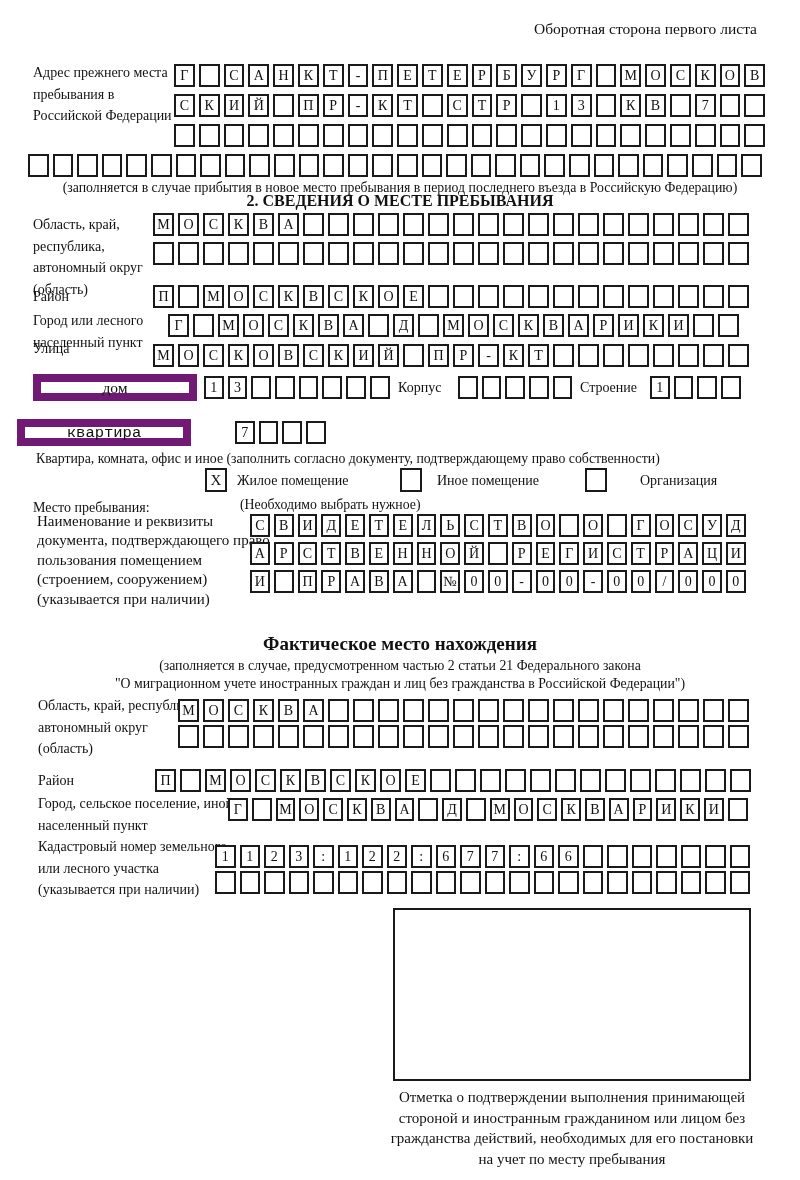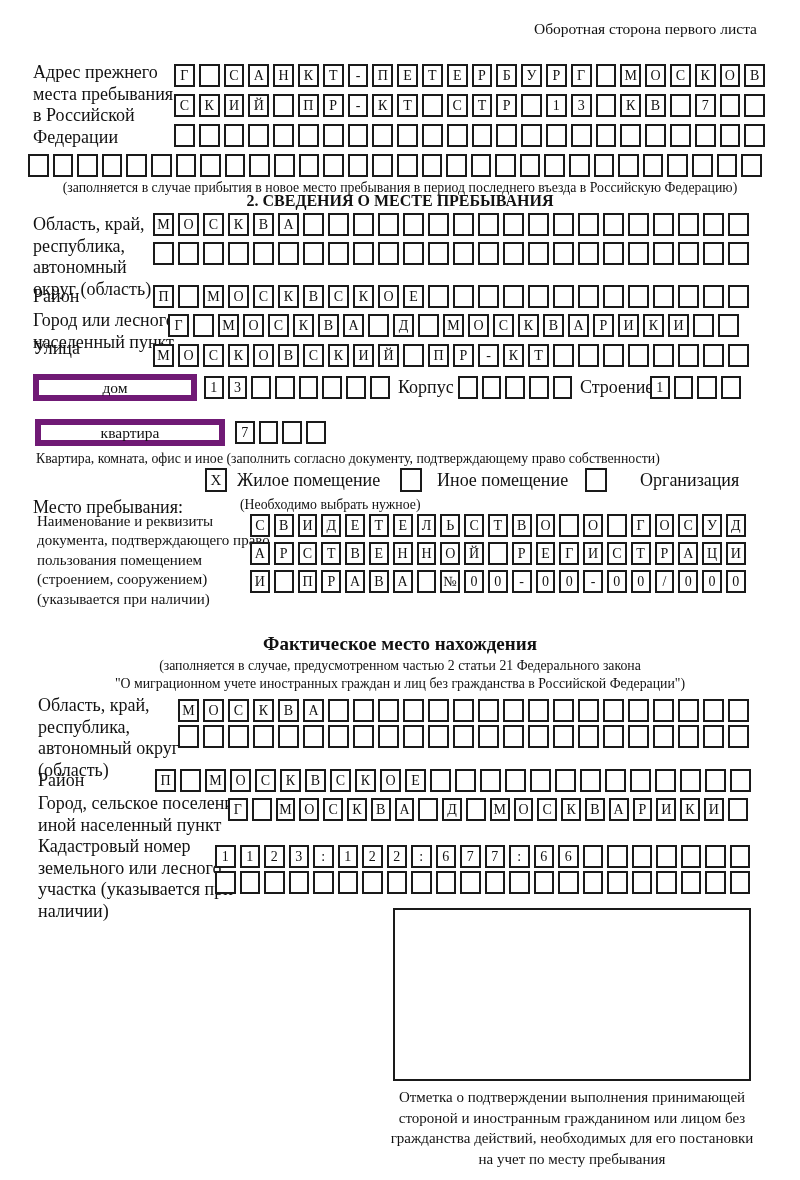--- a/index.html
+++ b/index.html
@@ -6,21 +6,21 @@
   .page{
     position:relative;
     width:800px;height:1180px;
     margin:0 auto;
     background:#ffffff;
     font-family:"Liberation Serif","DejaVu Serif",serif;
     color:#111;
     overflow:hidden;
   }
   .abs{position:absolute;}
-  .lbl{font-size:18px;line-height:21.5px;}
+  .lbl{font-size:14px;line-height:21.5px;}
   .note{font-size:13.8px;line-height:17px;}
   .center{left:0;width:100%;text-align:center;}
   .title{font-weight:bold;font-size:16px;}
   .title-sm{font-weight:bold;font-size:19px;}
   .corner{font-size:15.5px;}
 
   .row{position:absolute;display:flex;gap:4px;}
   .cell{
     flex:0 0 21px;height:23px;
     border:2px solid #1a1a1a;box-sizing:border-box;
@@ -28,21 +28,21 @@
     font-size:14px;line-height:1;background:#fff;
   }
   .r-top  .cell{flex-basis:20.8px;}
   .r-full .cell{flex-basis:20.6px;}
   .r-doc  .cell{flex-basis:19.8px;}
   .r-fact-city .cell{flex-basis:19.8px;}
   .r-cad  .cell{flex-basis:20.5px;}
   .r-house .cell{flex-basis:19.7px;}
 
   .labelbox{
-    position:absolute;border:6px solid #701a75;box-sizing:border-box;
+    position:absolute;border:8px solid #701a75;box-sizing:border-box;
     height:27px;display:flex;align-items:center;justify-content:center;
     font-size:15.5px;background:#fff;
   }
   .cbox{
     position:absolute;width:22px;height:24px;
     border:2px solid #1a1a1a;box-sizing:border-box;
     display:flex;align-items:center;justify-content:center;
     font-size:15px;background:#fff;
   }
   .bigbox{
@@ -328,21 +328,21 @@
       <span class="cell"></span>
     </div>
   <div class="abs lbl" style="left:580px;top:377px;">Строение</div>
   <div class="row r-house" style="left:650px;top:376px;">
       <span class="cell">1</span>
       <span class="cell"></span>
       <span class="cell"></span>
       <span class="cell"></span>
     </div>
 
-  <div class="labelbox" style="left:35px;top:419px;width:190px;">квартира</div>
+  <div class="labelbox" style="left:17px;top:419px;width:174px;font-family:Liberation Mono, monospace;">квартира</div>
   <div class="row r-house" style="left:235px;top:421px;">
       <span class="cell">7</span>
       <span class="cell"></span>
       <span class="cell"></span>
       <span class="cell"></span>
     </div>
   <div class="abs note" style="left:36px;top:450px;">Квартира, комната, офис и иное (заполнить согласно документу, подтверждающему право собственности)</div>
 
   <div class="abs lbl" style="left:33px;top:470px;margin-top:27px;">Место пребывания:</div>
   <div class="cbox" style="left:205px;top:468px;">X</div>

